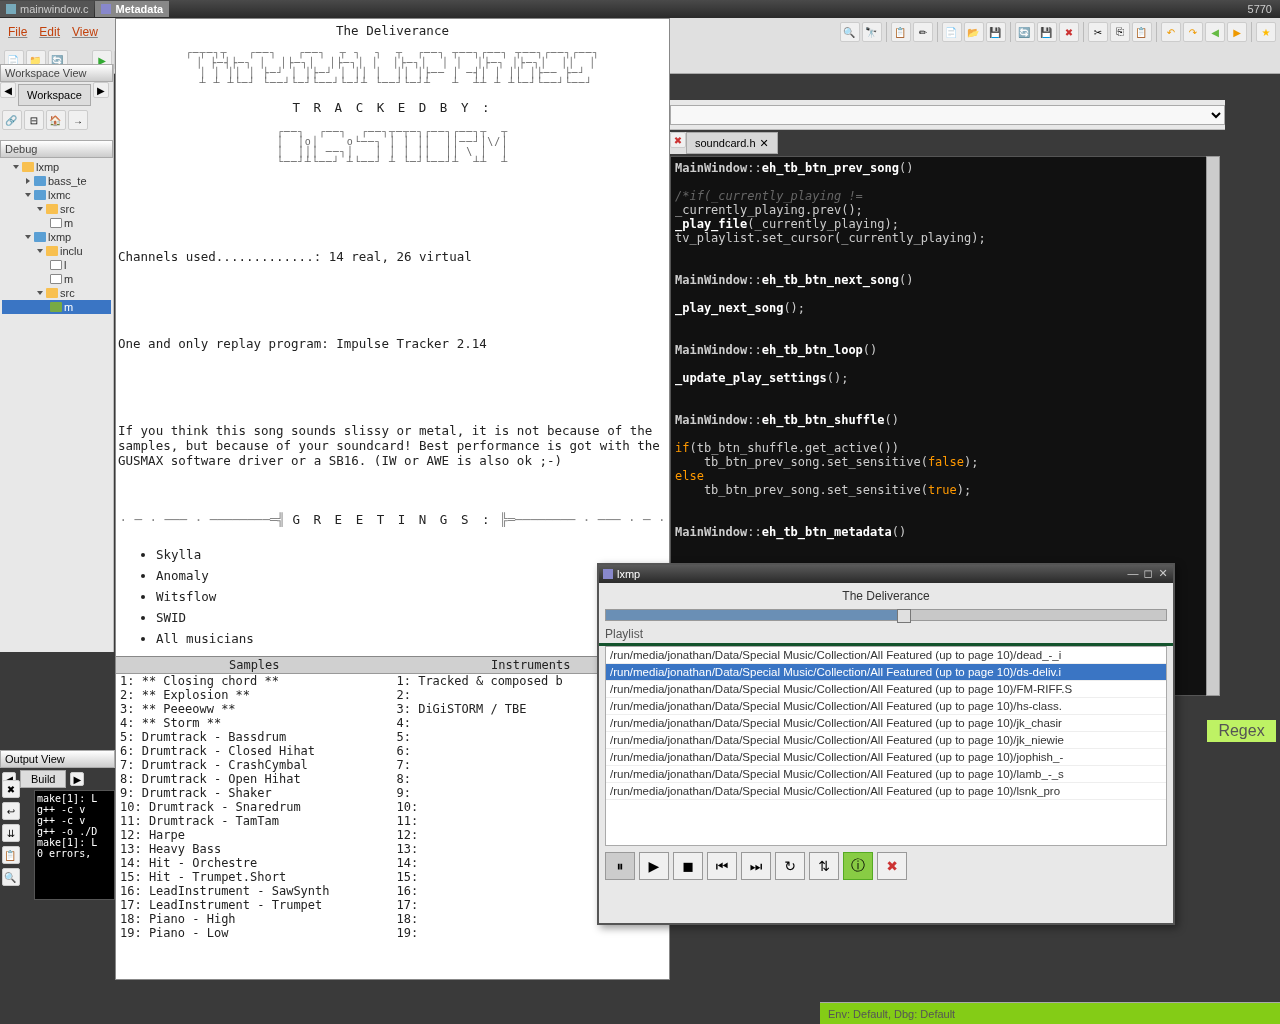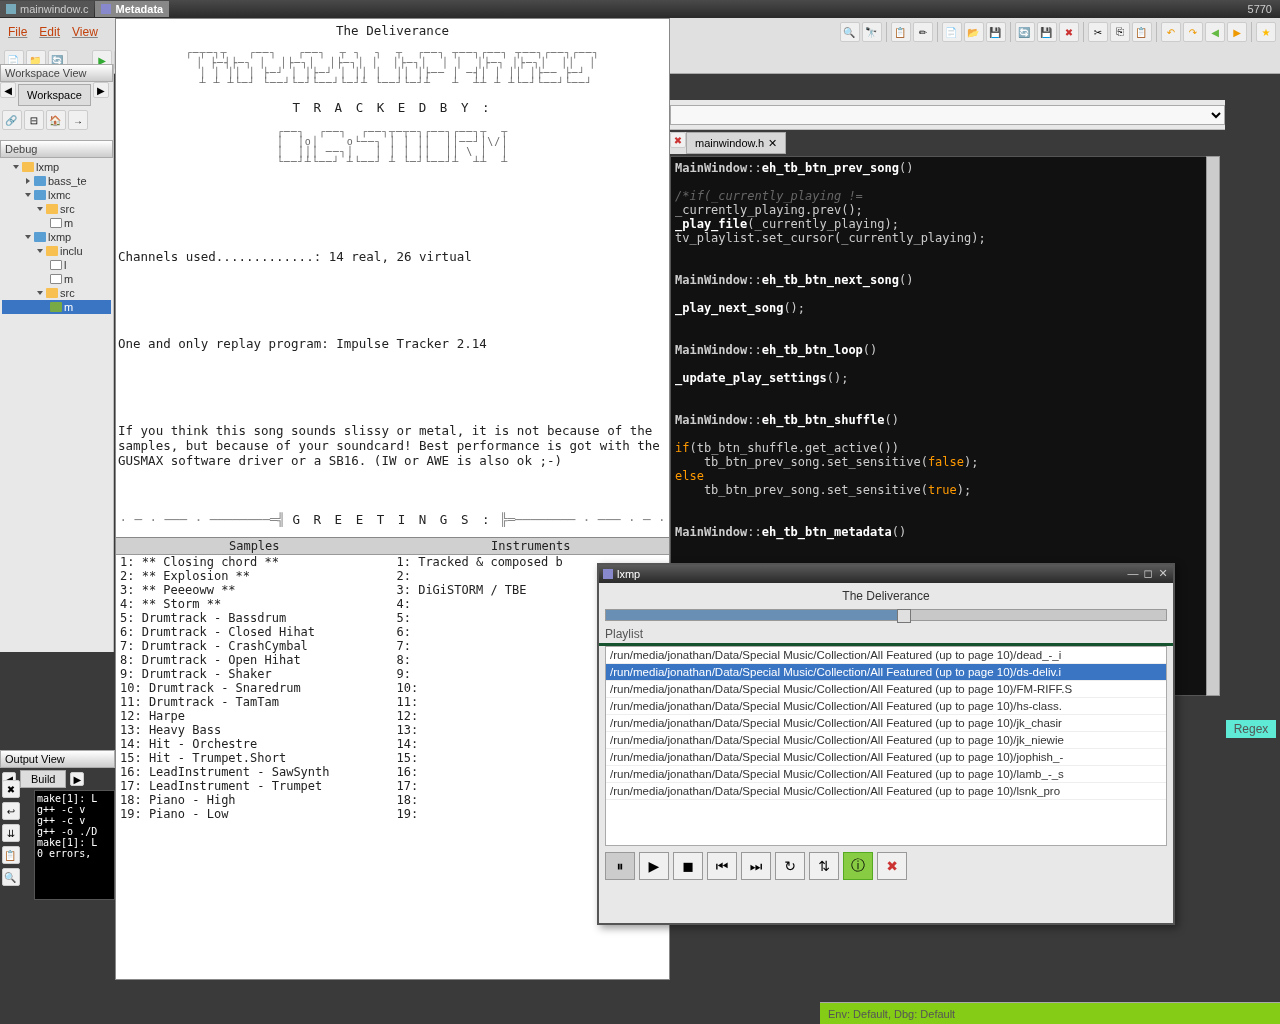--- a/index.html
+++ b/index.html
@@ -58,21 +58,21 @@
 .lxmp-prog .fill{position:absolute;left:0;top:0;height:100%;width:52%;background:#6a8fb5;}
 .lxmp-prog .handle{position:absolute;left:52%;top:-1px;width:14px;height:14px;background:#e0e0e0;border:1px solid #777;}
 .lxmp-pl-hdr { padding:2px 6px; font-size:12px; color:#555; border-bottom:3px solid #14532d; margin-top:4px;}
 .lxmp-list { height:200px; overflow:auto; background:#fff; margin:0 6px; border:1px solid #aaa; font-size:11.5px;}
 .lxmp-list .li { padding:2px 4px; border-bottom:1px solid #eee; white-space:nowrap; overflow:hidden; color:#333;}
 .lxmp-list .li.sel { background:#3a75c4; color:#fff;}
 .lxmp-ctrl { display:flex; gap:4px; padding:6px; align-items:center;}
 .lxmp-ctrl .btn { width:30px; height:28px; background:#f0f0f0; border:1px solid #999; display:flex;align-items:center;justify-content:center; font-size:14px;}
 .lxmp-ctrl .btn.active{background:#8c4; border-color:#5a2;}
 .status-bar { position:absolute; bottom:0; left:670px; right:0; height:22px; background:#84cc16; border-top:1px solid #aaa; padding:2px 8px; font-size:11px; color:#555; display:flex; align-items:center;}
-.regex-lbl { position:absolute; right:4px; top:720px; width:50px; font-size:12px; color:#555; text-align:center;background:#5eead4;padding:2px;}
+.regex-lbl { position:absolute; right:4px; top:720px; width:69px; font-size:16px; color:#555; text-align:center;background:#bef264;padding:2px;}
 .ide-toolbar {position:absolute;left:0;top:18px;right:0;height:56px;background:#e0e0e0;border-bottom:1px solid #aaa;}
 .ide-toolbar .row{height:28px;display:flex;align-items:center;gap:2px;padding:0 4px;}
 </style>
 </head>
 <body>
 
 <div class="topbar">
   <div class="tab">
       <span class="icon-sq"></span>
       <span>mainwindow.c</span>
@@ -225,21 +225,21 @@
     </div>
 </div>
 
 <div class="dropdown-row" style="top:100px;left:670px;right:55px;">
   <select><option></option></select>
 </div>
 
 <div style="position:absolute;left:670px;top:132px;height:22px;display:flex;background:#e0e0e0;">
   <span class="tb-btn" style="width:16px;height:16px;color:#c33">✖</span>
   <div class="ed-tab">
-      <span>mainwindow.h</span>
+      <span>soundcard.h</span>
       <span>✕</span>
     </div>
 </div>
 
 <div class="editor" style="top:156px;height:540px;width:542px;" id="code-editor"><span class="cls">MainWindow</span>::<span class="fn">eh_tb_btn_prev_song</span>()
 
 <span class="cm">/*if(_currently_playing !=</span>
 _currently_playing.prev();
 <span class="fn">_play_file</span>(_currently_playing);
 tv_playlist.set_cursor(_currently_playing);
@@ -282,20 +282,27 @@
 └──┘┴└──┘ ┴└──┘ ┴ └─┘└──┘┴  ┴┴  ┴</div>
   <div class="meta-body">
     <div style="height:12px"></div>
     <div>Channels used.............: 14 real, 26 virtual</div>
     <div style="height:12px"></div>
     <div>One and only replay program: Impulse Tracker 2.14</div>
     <div style="height:12px"></div>
     <div>If you think this song sounds slissy or metal, it is not because of the samples, but because of your soundcard! Best performance is got with the GUSMAX software driver or a SB16. (IW or AWE is also ok ;-)</div>
   </div>
   <div style="text-align:center;padding:10px 0;color:#888;font-family:monospace">· ─ · ─── · ────────═╣ <span style="color:#222;letter-spacing:3px">G R E E T I N G S :</span> ╠═──────── · ─── · ─ ·</div>
+  <ul class="greet-list" id="greet-list">
+      <li>Skylla</li>
+      <li>Anomaly</li>
+      <li>Witsflow</li>
+      <li>SWID</li>
+      <li>All musicians</li>
+    </ul>
   <div class="samples-section">
     <div class="samp-col">
       <div class="hdr">Samples</div>
       <div id="samples-rows">
           <div class="row"> 1: ** Closing chord **</div>
           <div class="row"> 2: ** Explosion **</div>
           <div class="row"> 3: ** Peeeoww **</div>
           <div class="row"> 4: ** Storm **</div>
           <div class="row"> 5: Drumtrack - Bassdrum</div>
           <div class="row"> 6: Drumtrack - Closed Hihat</div>

